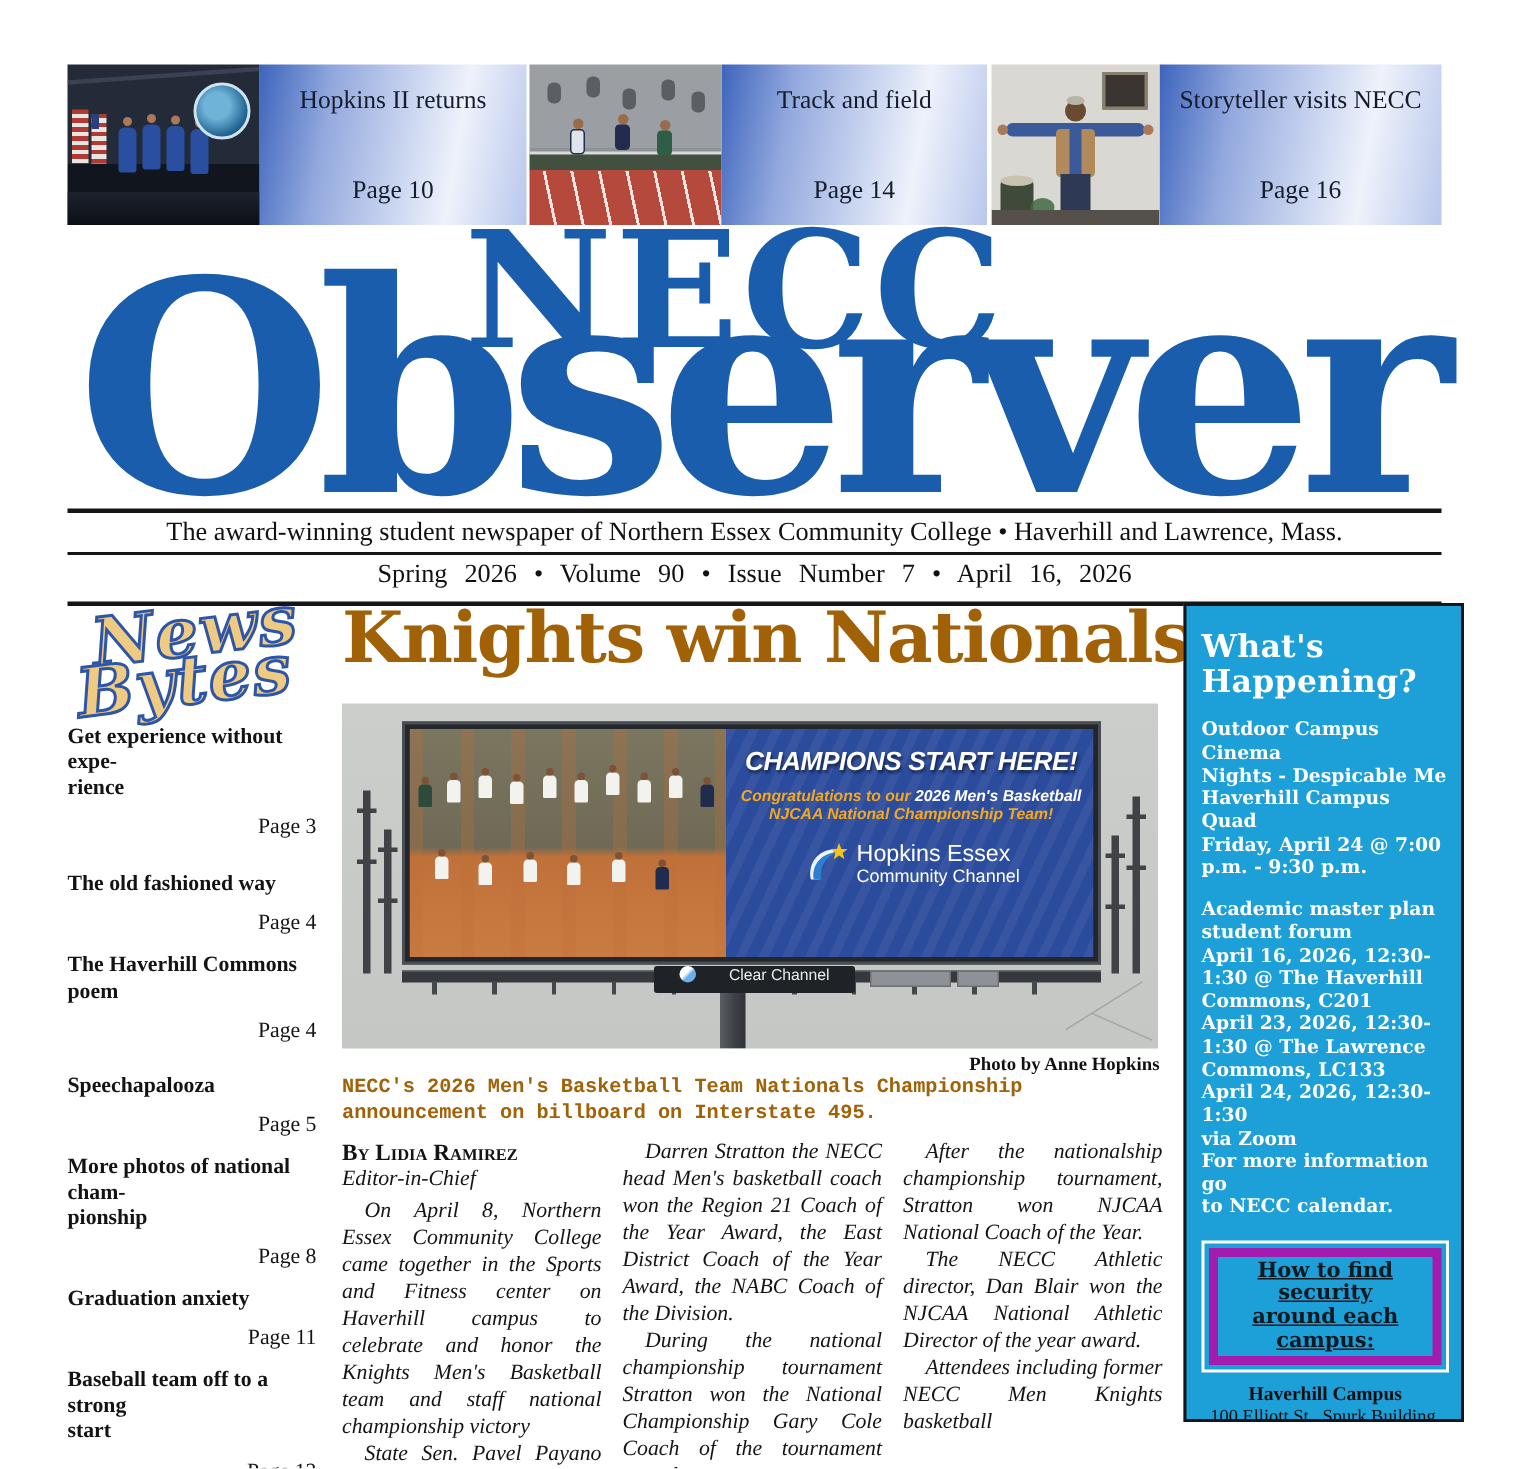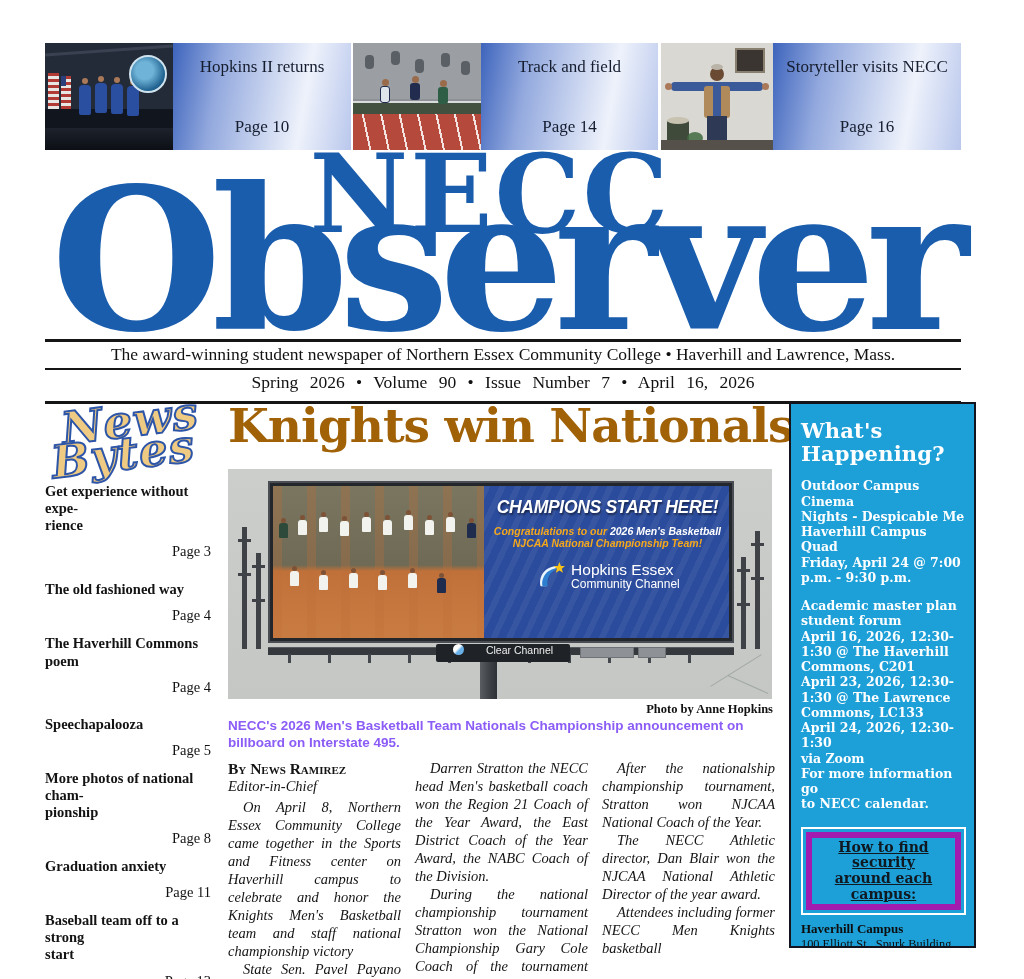--- a/index.html
+++ b/index.html
@@ -128,38 +128,38 @@
   .bb-post::before{content:"";position:absolute;left:-4px;top:12px;width:13px;height:3px;background:#3f4246;}
   .bb-post::after{content:"";position:absolute;left:-4px;top:46px;width:13px;height:3px;background:#3f4246;}
   .bb-plate{position:absolute;left:208px;top:175px;width:134px;height:18px;background:#1f2327;border-radius:2px;
         display:flex;align-items:flex-start;justify-content:center;gap:22px;color:#ececec;z-index:3;}
   .cc-icon{width:11px;height:11px;border-radius:50%;background:linear-gradient(135deg,#ffffff 42%,#6ab0e8 58%);flex:none;}
   .cc-text{font-family:"Liberation Sans",sans-serif;font-size:10.5px;}
   .bb-chip{position:absolute;top:178px;height:9px;background:#8e9296;border:1px solid #6e7276;z-index:2;}
   .branch{position:absolute;width:60px;height:1px;background:#9aa09c;opacity:.8;}
 
   .credit{text-align:right;font-weight:bold;font-size:12.5px;margin-top:3px;padding-right:2px;}
-  .caption{font-family:Liberation Sans, sans-serif;font-weight:bold;font-size:13.5px;line-height:1.22;margin-top:1px;color:#8b5cf6;}
+  .caption{font-family:Liberation Mono, monospace;font-weight:bold;font-size:13.5px;line-height:1.22;margin-top:1px;color:#a16207;}
   .cols{display:flex;gap:14px;margin-top:9px;}
   .col{width:173px;font-size:14.5px;line-height:1.24;text-align:justify;color:#141414;}
   .byline{font-weight:bold;font-variant:small-caps;font-size:15.5px;line-height:1.1;}
   .role{font-style:italic;margin:1px 0 3px 0;}
   .col p{margin:0;text-indent:15px;font-style:italic;}
   .continued{font-style:italic;text-align:right;margin-top:26px;font-size:14.5px;}
 
   
   .happening{position:absolute;left:789px;top:402px;width:187px;height:546px;box-sizing:border-box;
         background:#1d9fd8;border:2px solid #14141e;padding:16px 8px 8px 10px;color:#fff;
         font-family:"DejaVu Serif",serif;overflow:hidden;}
   .wh-title{font-weight:bold;font-size:21px;line-height:1.08;letter-spacing:.2px;}
   .wh-event{margin-top:13px;font-weight:bold;font-size:12.5px;line-height:1.22;white-space:pre-line;}
   .sec-box{margin-top:15px;border:2px solid #fff;padding:3px;}
   .sec-inner{border:6px solid #a21caf;padding:2px 1px;text-align:center;}
   .sec-title{color:#101820;font-weight:bold;font-size:14px;line-height:1.12;text-decoration:underline;}
-  .sec-info{margin-top:6px;color:#0d0d0d;text-align:left;font-family:"Liberation Serif",serif;
+  .sec-info{margin-top:6px;color:#0d0d0d;text-align:center;font-family:"Liberation Serif",serif;
         font-size:12.3px;line-height:1.2;}
   .sec-info .b{font-weight:bold;font-size:13px;}
   .sec-info div{white-space:pre-line;}
 </style>
 </head>
 <body>
 
 <div class="page">
 
   <div class="teasers">
@@ -317,21 +317,21 @@
       <div class="bb-pole"></div>
       <span class="branch" style="right:6px;bottom:28px;transform:rotate(-32deg);"></span>
       <span class="branch" style="right:2px;bottom:14px;width:44px;transform:rotate(24deg);"></span>
     </div>
 
     <div class="credit">Photo by  Anne Hopkins</div>
     <div class="caption">NECC's 2026 Men's Basketball Team Nationals Championship announcement on billboard on Interstate 495.</div>
 
     <div class="cols">
       <div class="col">
-        <div class="byline">By News Ramirez</div>
+        <div class="byline">By Lidia Ramirez</div>
         <div class="role">Editor-in-Chief</div>
         <p>On April 8, Northern Essex Community College came together in the Sports and Fitness center on Haverhill campus to celebrate and honor the Knights Men's Basketball team and staff national championship victory</p>
         <p>State Sen. Pavel Payano was among the speakers.</p>
       </div>
       <div class="col">
         <p>Darren Stratton the NECC head Men's basketball coach won the Region 21 Coach of the Year Award, the East District Coach of the Year Award, the NABC Coach of the Division.</p>
         <p>During the national championship tournament Stratton won the National Championship Gary Cole Coach of the tournament award.</p>
       </div>
       <div class="col">
         <p>After the nationalship championship tournament, Stratton won NJCAA National Coach of the Year.</p>

